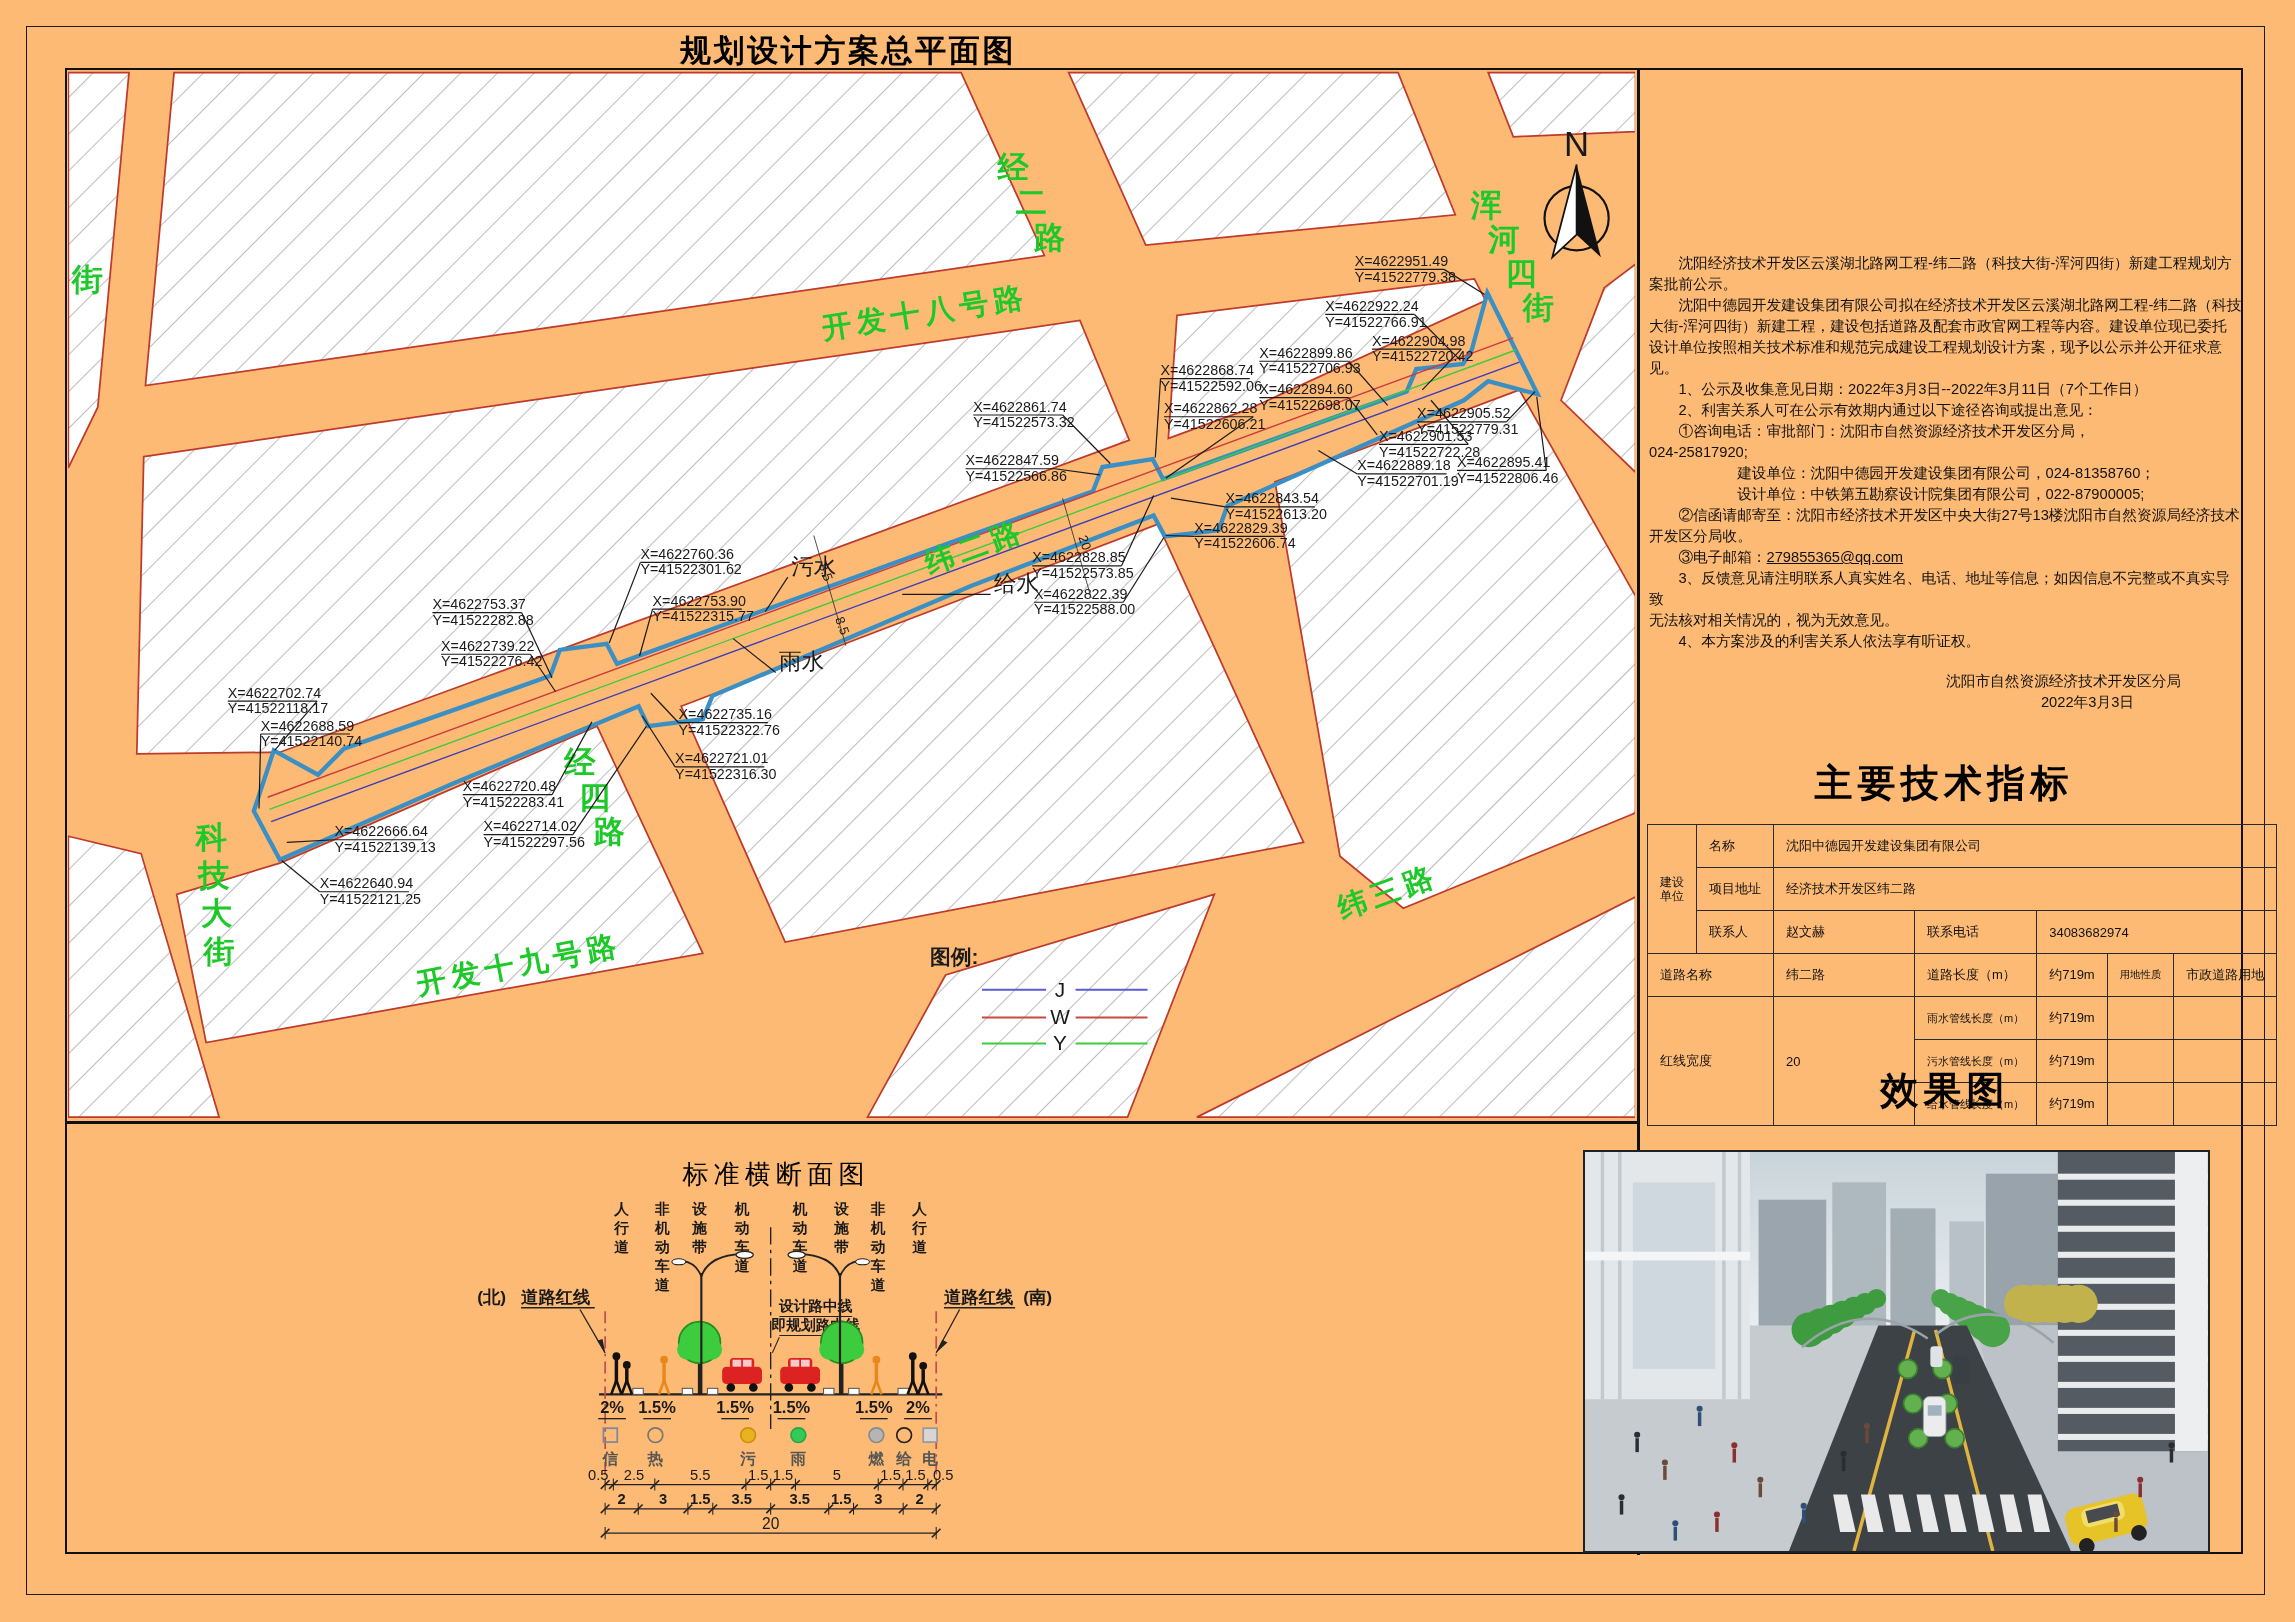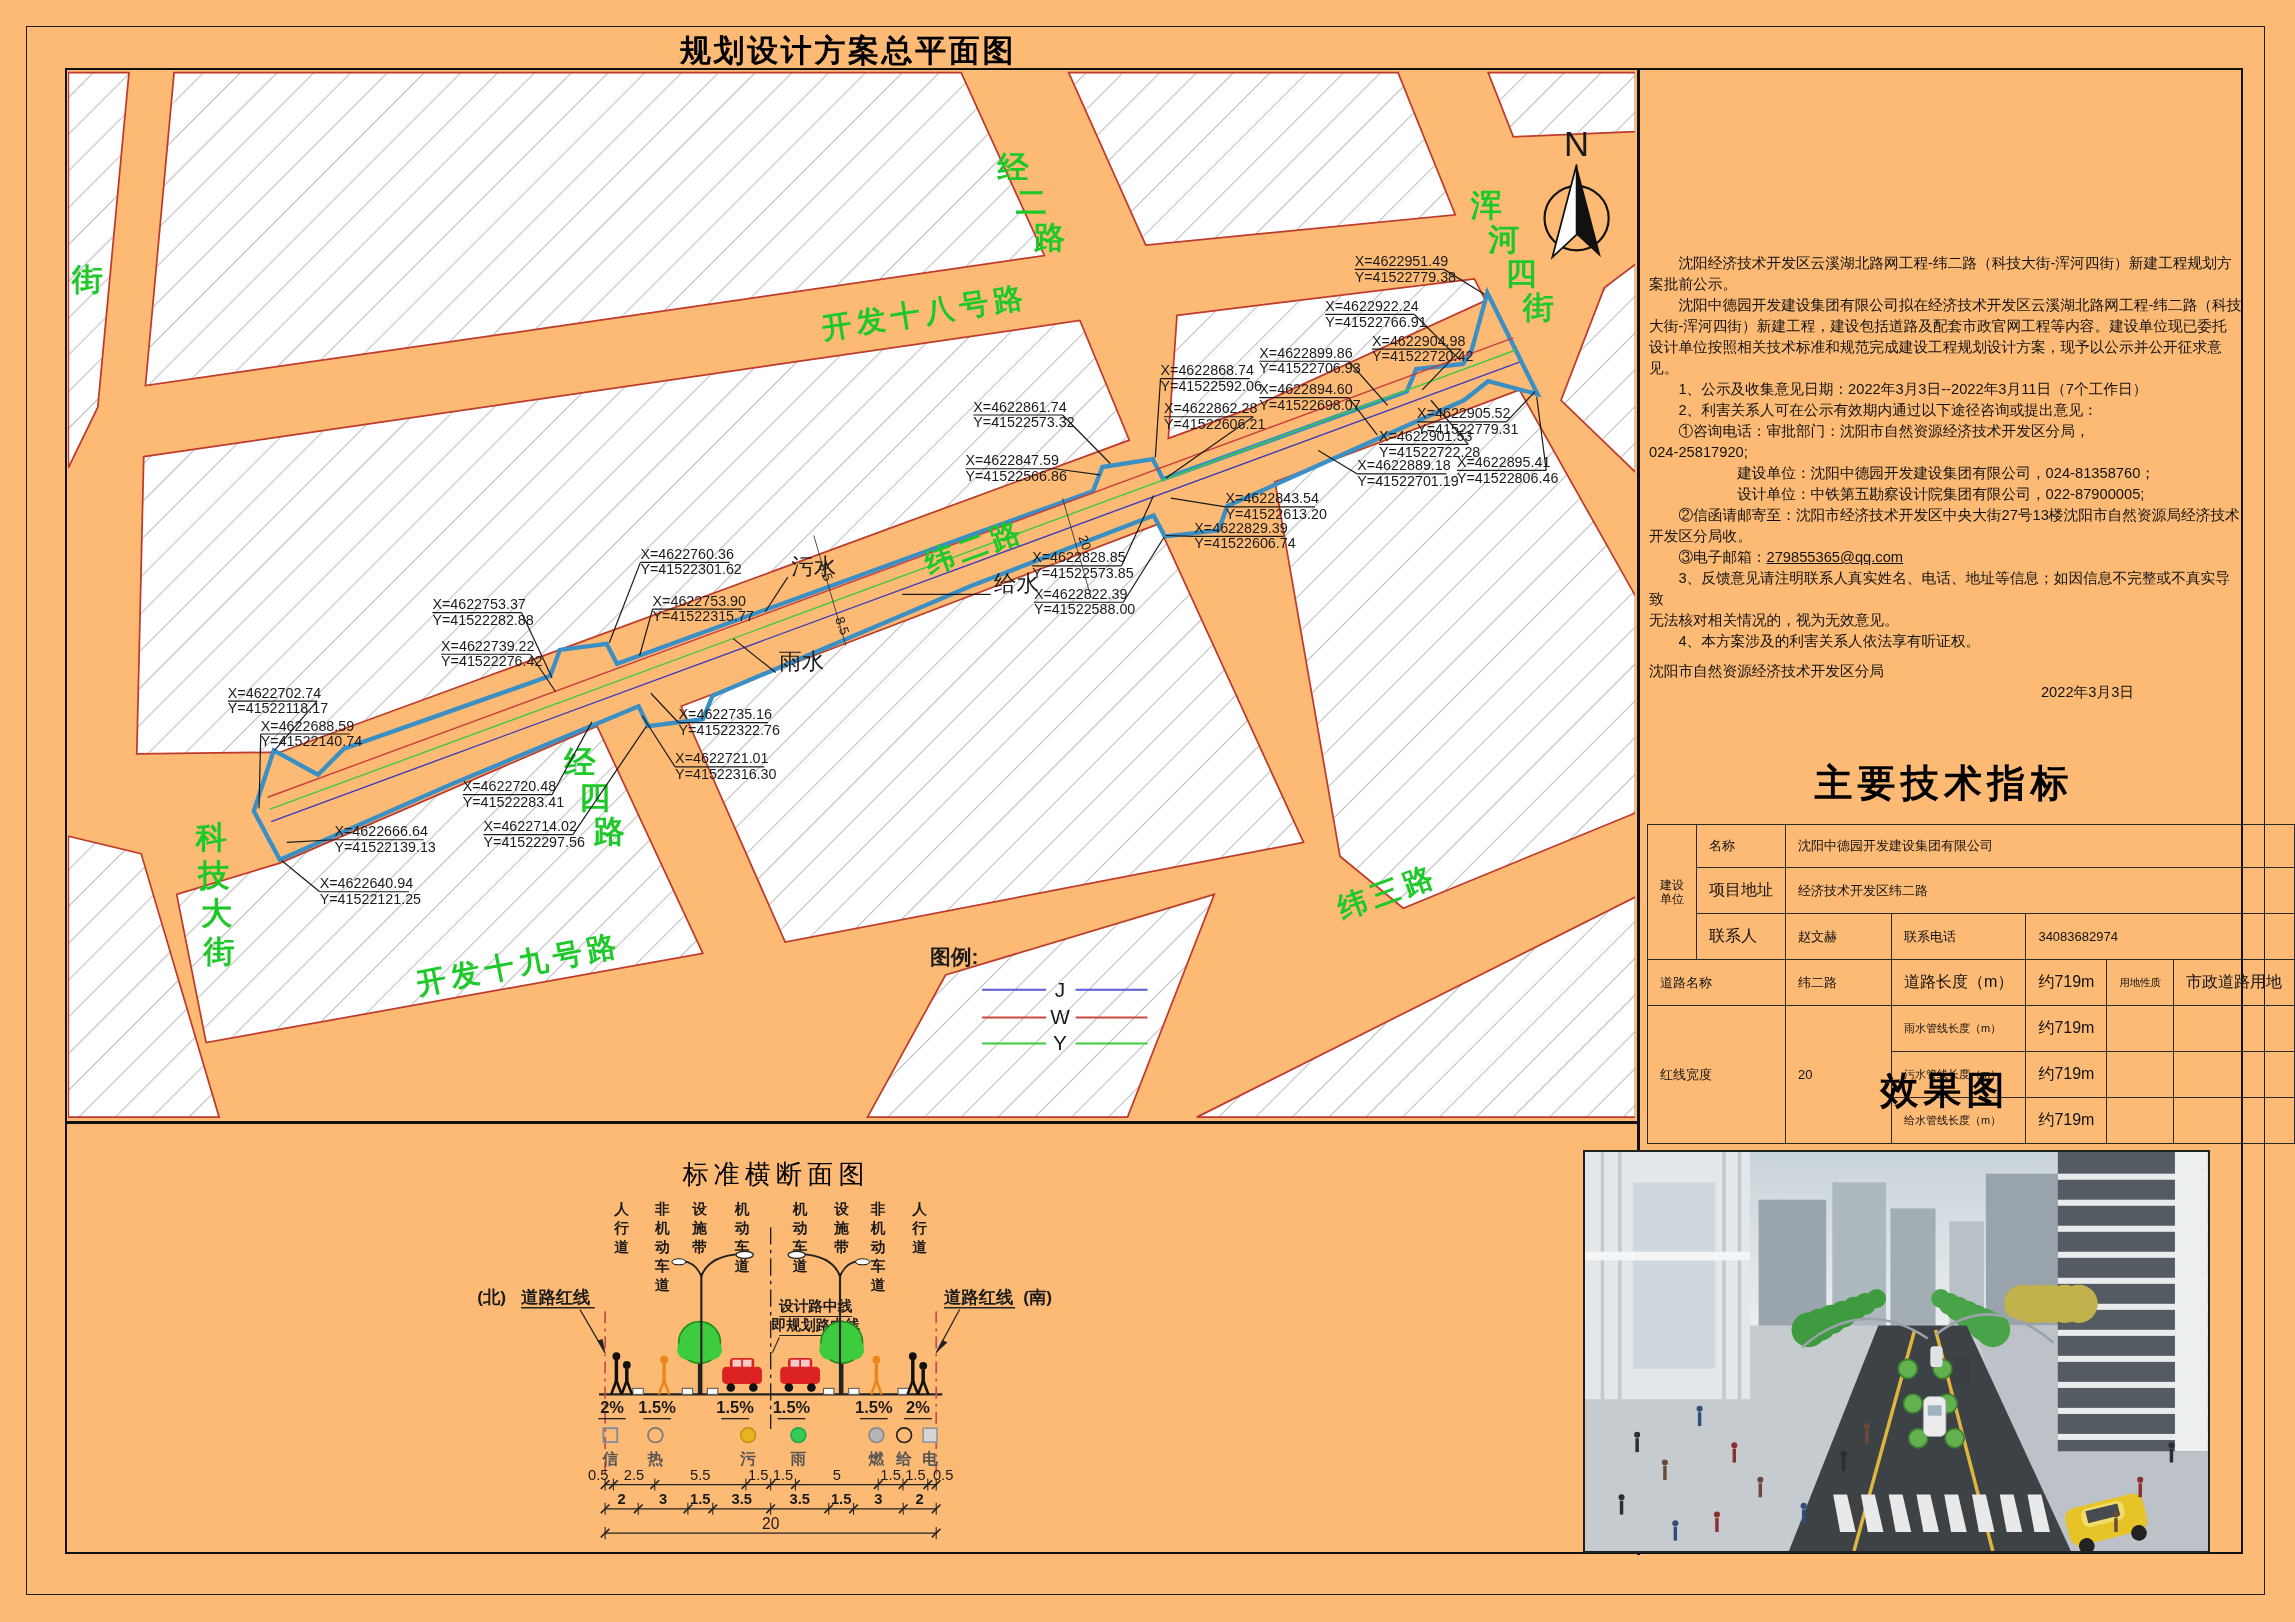--- a/index.html
+++ b/index.html
@@ -6,27 +6,27 @@
   #page{position:relative;width:2295px;height:1623px;background:#fdba74;font-family:"Liberation Sans",sans-serif;overflow:hidden;}
   .abs{position:absolute;}
   .frame{position:absolute;border:1.7px solid #1c1c1c;}
   .frame-inner{position:absolute;border:2.6px solid #111;}
   .vline{position:absolute;background:#111;}
   .hline{position:absolute;background:#111;}
   .sheet-title{position:absolute;text-align:center;font-weight:bold;font-size:31px;letter-spacing:2.6px;color:#000;font-family:"Liberation Sans",sans-serif;}
   .big-title{position:absolute;text-align:center;font-size:38px;color:#000;font-family:"Liberation Serif",serif;font-weight:600;letter-spacing:5.2px;}
   .notice-body{position:absolute;left:1649px;top:253px;width:593px;font-size:14.7px;line-height:21px;color:#111;white-space:pre-wrap;font-family:"Liberation Sans",sans-serif;}
   .notice-body .line{min-height:21px;}
-  .notice-body .sig1{margin-top:9px;}
+  .notice-body .sig1{text-align:right;padding-right:61px;margin-top:19px;}
   .notice-body .sig2{text-align:right;padding-right:108px;}
   .notice-body .email{text-decoration:underline;}
   table.ind{position:absolute;left:1647px;top:824px;border-collapse:collapse;table-layout:fixed;font-size:13px;color:#111;}
   table.ind td{border:1.3px solid #2a2a2a;text-align:left;vertical-align:middle;padding:12px;overflow:hidden;white-space:nowrap;}
   table.ind{border:1.7px solid #2a2a2a;}
-  .small-cell{font-size:16px;margin-top:8px;}
+  .small-cell{font-size:13px;margin-top:8px;}
   svg text{font-family:"Liberation Sans",sans-serif;}
 </style>
 </head>
 <body>
 
 <div id="page">
 
   <div class="frame" style="left:26px;top:26px;width:2237px;height:1567px;"></div>
   <div class="frame-inner" style="left:65px;top:68px;width:2174px;height:1482px;"></div>
   <div class="vline" style="left:1637px;top:68px;width:2.6px;height:1487px;"></div>

